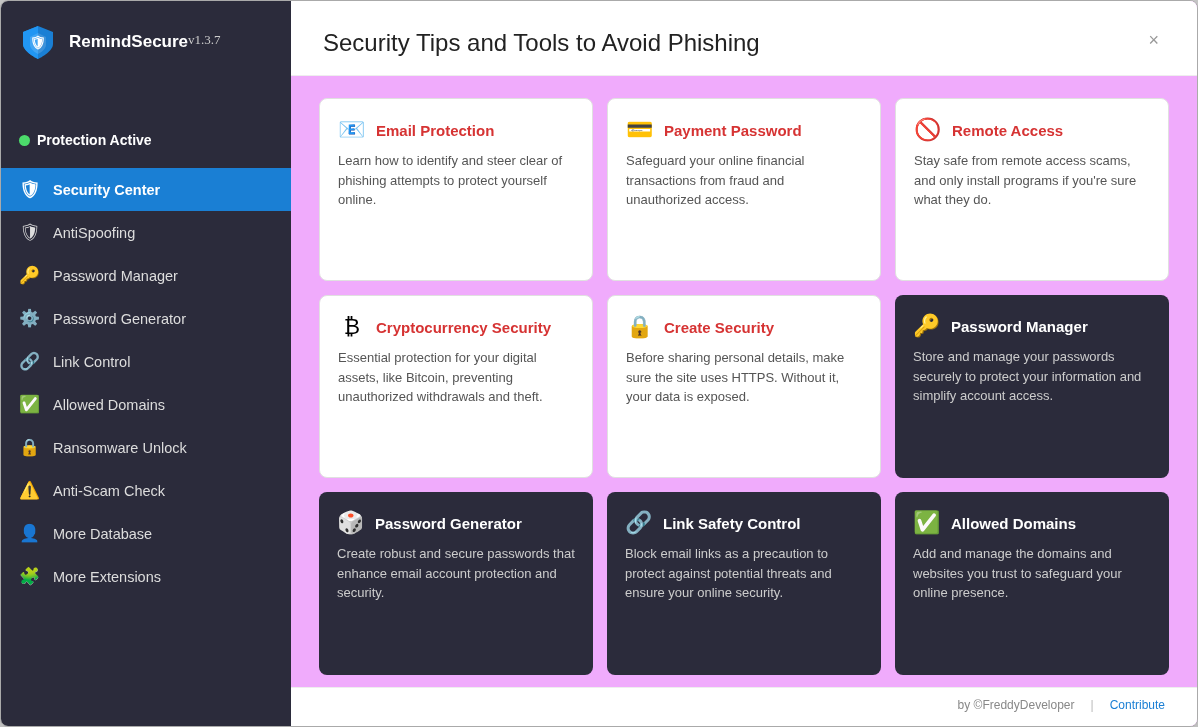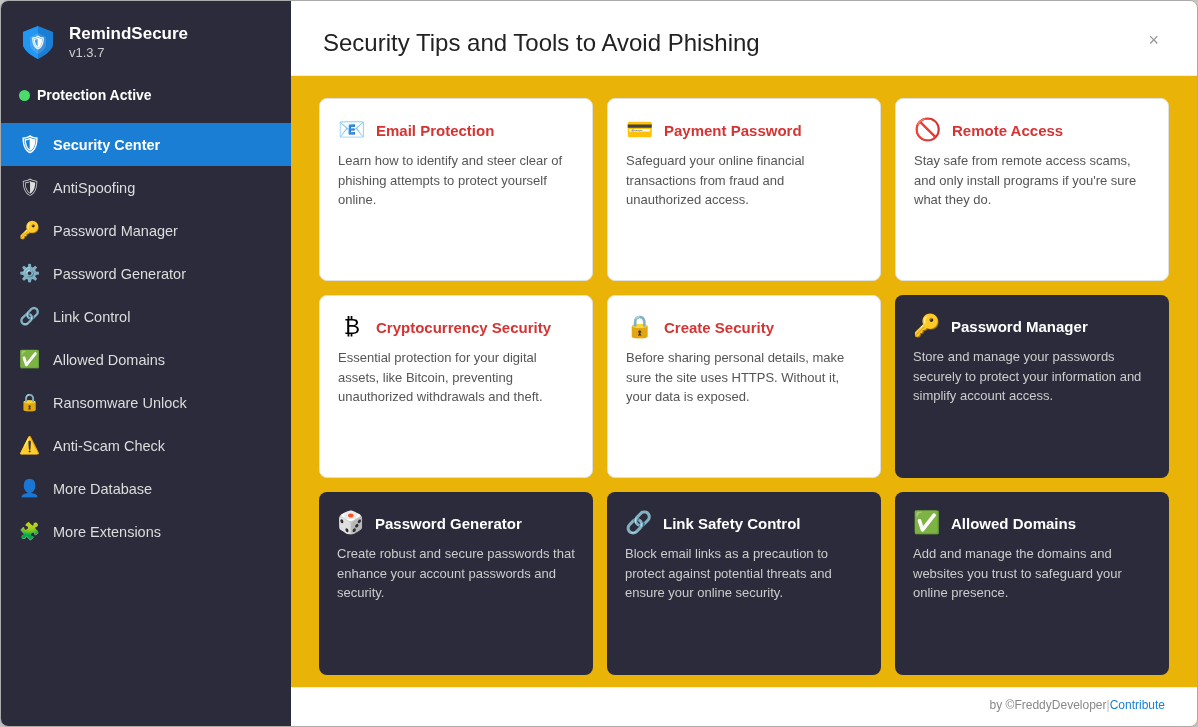--- a/index.html
+++ b/index.html
@@ -36,37 +36,39 @@
       align-items: center;
       padding: 22px 18px 18px 18px;
       gap: 12px;
     }
     .shield-logo {
       width: 38px;
       height: 38px;
     }
     .sidebar-title {
       display: flex;
-      flex-direction: column;
+      flex-direction: row;
     }
     .sidebar-title-name {
       font-size: 17px;
       font-weight: 700;
       color: #fff;
       line-height: 1.2;
     }
     .sidebar-title-version {
       font-size: 13px;
       color: #ccc;
+      font-family: Liberation Serif, serif;
     }
     .protection-status {
       display: flex;
       flex-direction: column;
       padding: 8px 18px 16px 18px;
       gap: 8px;
+      margin-top: 45px;
     }
     .protection-active-row {
       display: flex;
       align-items: center;
       gap: 7px;
     }
     .dot-green {
       width: 11px;
       height: 11px;
       border-radius: 50%;
@@ -110,21 +112,21 @@
       font-size: 17px;
       width: 22px;
       text-align: center;
       flex-shrink: 0;
     }
     
     .main-content {
       flex: 1;
       display: flex;
       flex-direction: column;
-      background: #eab308;
+      background: #f0abfc;
       position: relative;
       overflow: hidden;
     }
     .main-header {
       display: flex;
       align-items: flex-start;
       justify-content: space-between;
       padding: 28px 32px 18px 32px;
       background: #fff;
       border-bottom: 1px solid #eee;
@@ -196,21 +198,21 @@
     }
     .main-footer {
       padding: 10px 32px 14px 32px;
       display: flex;
       justify-content: flex-end;
       align-items: center;
       background: #fff;
       border-top: 1px solid #eee;
       font-size: 12px;
       color: #888;
-      gap: 0;
+      gap: 16px;
     }
     .footer-sep {
       color: #bbb;
     }
     .footer-link {
       color: #1a7fd4;
       cursor: pointer;
       text-decoration: none;
     }
     
@@ -335,21 +337,21 @@
             <span class="card-icon">🔑</span>
             <span class="card-title">Password Manager</span>
           </div>
           <p class="card-desc">Store and manage your passwords securely to protect your information and simplify account access.</p>
         </div>
         <div class="card dark">
           <div class="card-header-row">
             <span class="card-icon">🎲</span>
             <span class="card-title">Password Generator</span>
           </div>
-          <p class="card-desc">Create robust and secure passwords that enhance your account passwords and security.</p>
+          <p class="card-desc">Create robust and secure passwords that enhance email account protection and security.</p>
         </div>
         <div class="card dark">
           <div class="card-header-row">
             <span class="card-icon">🔗</span>
             <span class="card-title">Link Safety Control</span>
           </div>
           <p class="card-desc">Block email links as a precaution to protect against potential threats and ensure your online security.</p>
         </div>
         <div class="card dark">
           <div class="card-header-row">

